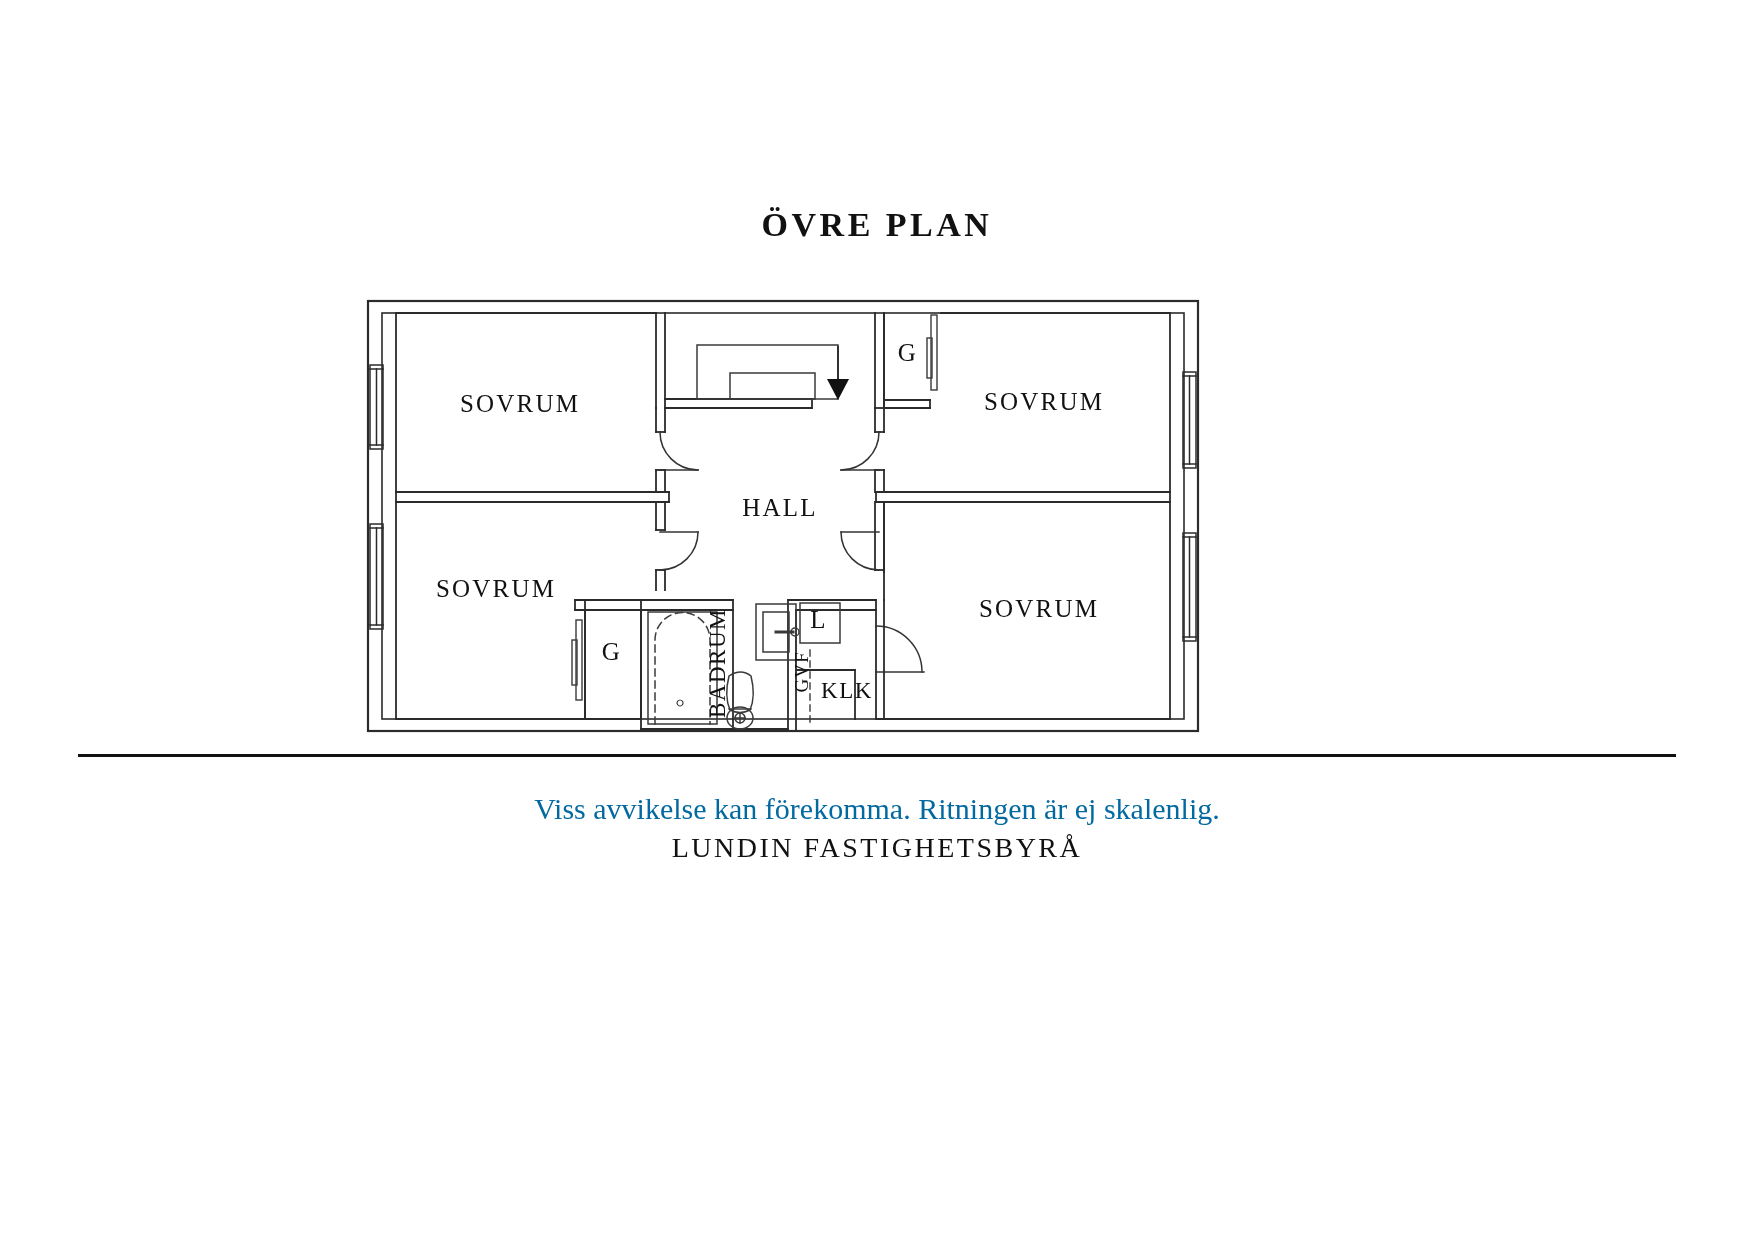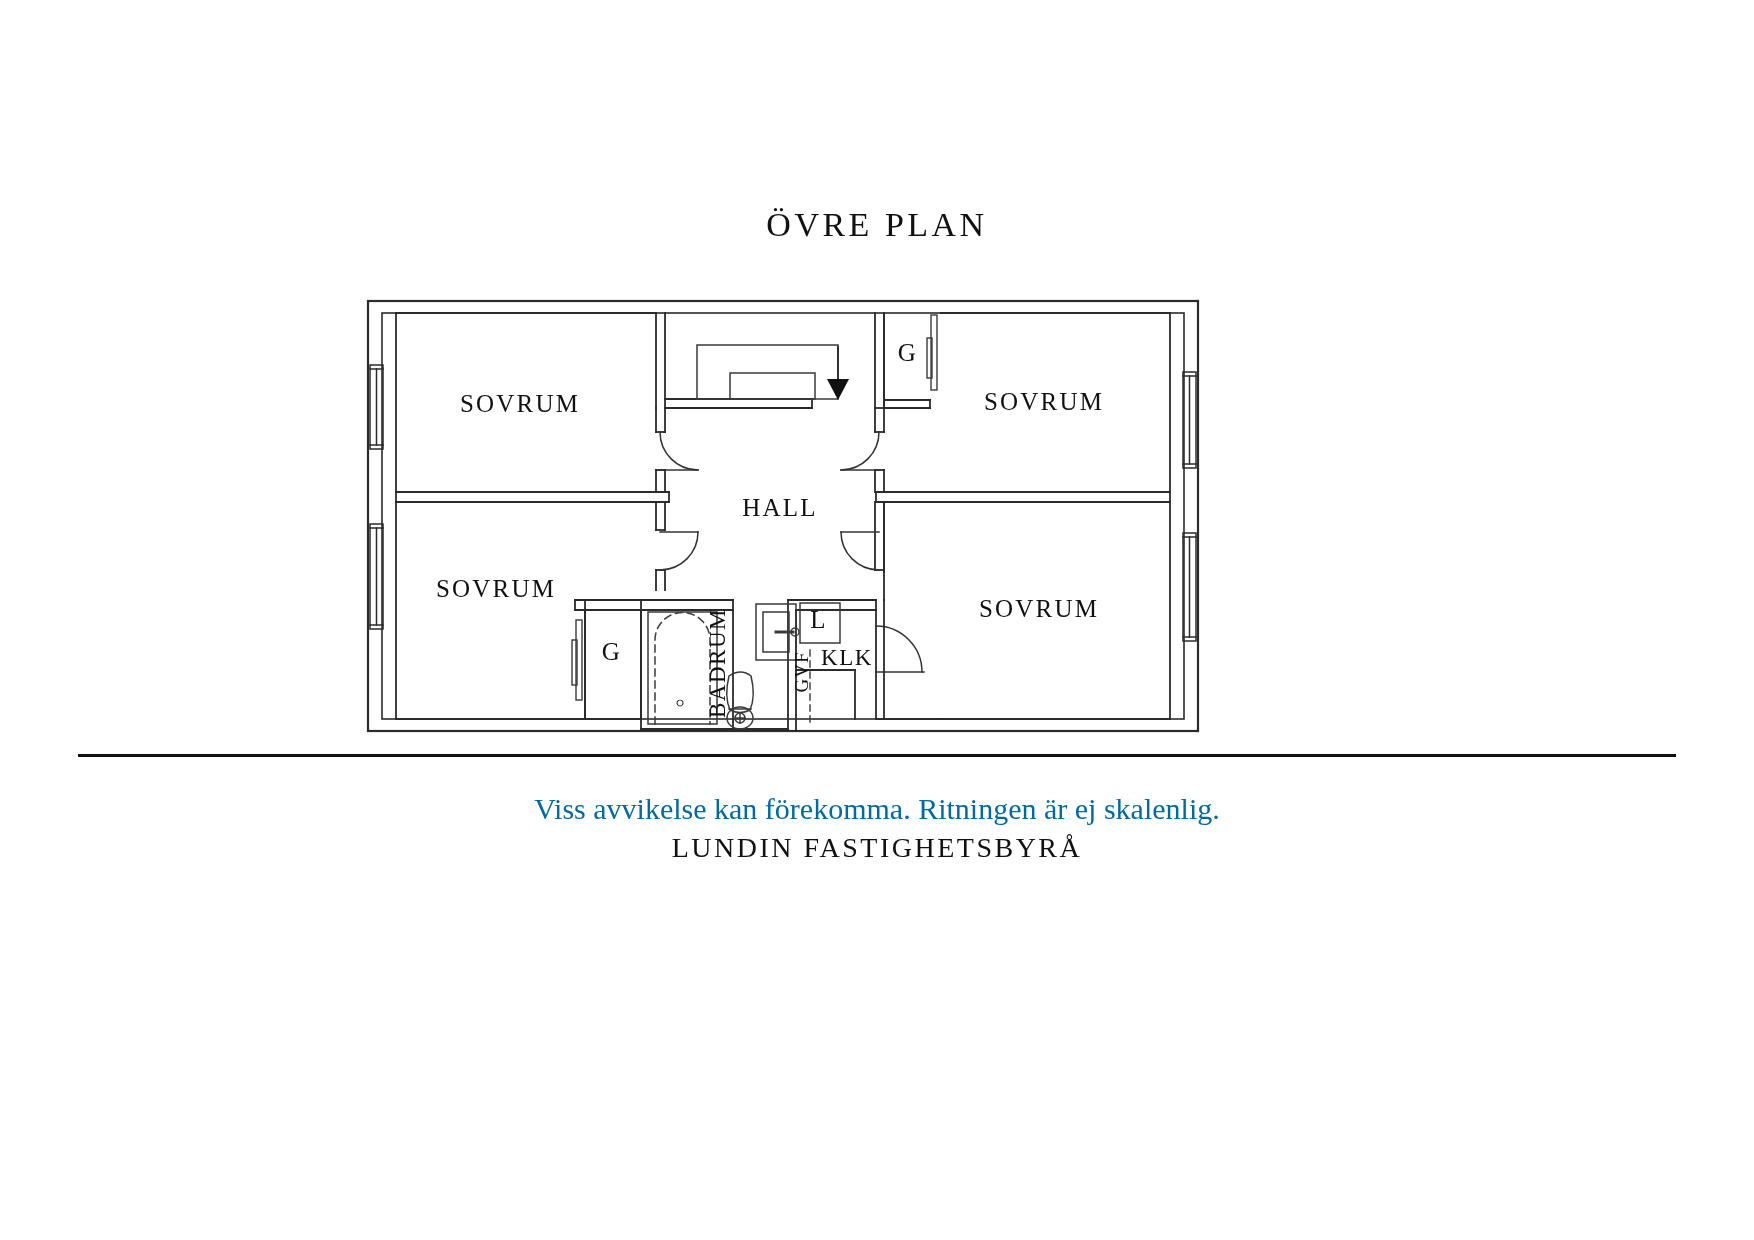--- a/index.html
+++ b/index.html
@@ -23,21 +23,21 @@
 
   
   .plan-title {
     position: absolute;
     left: 0;
     right: 0;
     top: 206px;
     text-align: center;
     font-size: 34px;
     letter-spacing: 3.5px;
-    font-weight: 400;
+    font-weight: 700;
     color: #111;
   }
 
   
   .drawing-wrap {
     position: absolute;
     left: 0;
     top: 0;
     width: 1754px;
     height: 1240px;
@@ -326,21 +326,21 @@
   <div class="room-label" style="left:1044px; top:402px;">SOVRUM</div>
 
   <div class="room-label" style="left:496px; top:589px;">SOVRUM</div>
 
   <div class="room-label" style="left:1039px; top:609px;">SOVRUM</div>
 
   <div class="room-label" style="left:780px; top:500px;margin-top:8px;">HALL</div>
 
   <div class="room-label small rot90" style="left:718px; top:663px;">BADRUM</div>
 
-  <div class="room-label small" style="left:847px; top:658px;">KLK</div>
+  <div class="room-label small" style="left:847px; top:691px;">KLK</div>
 
   <div class="room-label" style="left:908px; top:353px;">G</div>
 
   <div class="room-label" style="left:612px; top:652px;">G</div>
 
   <div class="room-label" style="left:819px; top:620px;">L</div>
 
   <div class="room-label tiny rot90" style="left:802px; top:672px;">GVF</div>
 
   <div class="footer-rule"></div>

